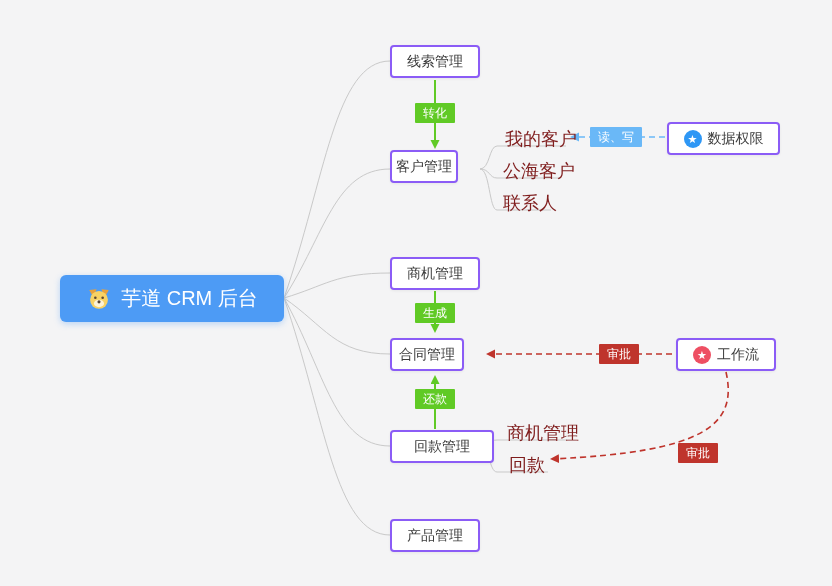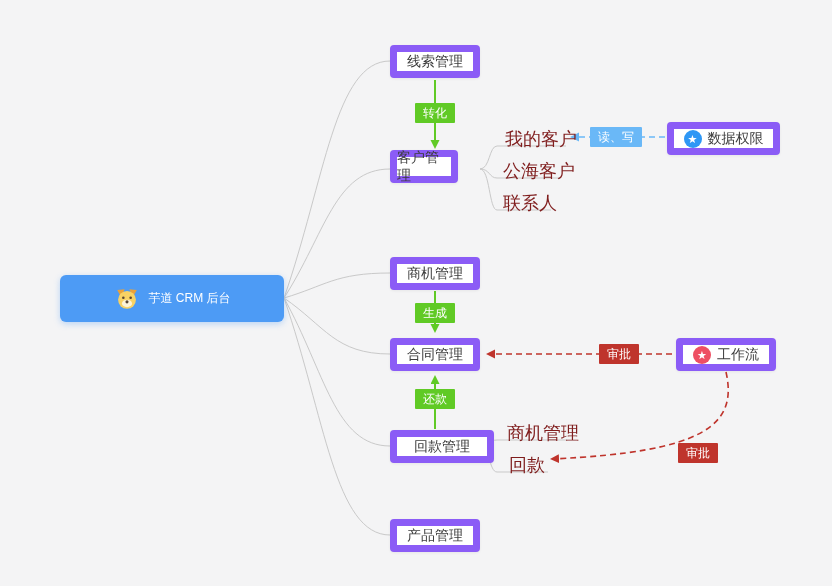--- a/index.html
+++ b/index.html
@@ -1,23 +1,23 @@
 <!DOCTYPE html>
 <html style="--canvas-bg: #f4f4f5; --root-bg: #4d9bf5; --green: #60ca25; --blue: #6ab8f7; --red: #bf342c; --gray-line: #c9c9c9; --icon-blue: #2e97f5; --icon-red: #ee4f63;"><head>
 <meta charset="utf-8">
 <style>
   html,body{margin:0;padding:0;}
   body{width:832px;height:586px;font-family:"Liberation Sans","DejaVu Sans",sans-serif;}
   .canvas{position:relative;width:832px;height:586px;background:var(--canvas-bg,#f4f4f5);overflow:hidden;}
   .edges{position:absolute;left:0;top:0;pointer-events:none;}
-  .node{position:absolute;background:#fff;border:7px solid #8b5cf6;border-radius:4px;
+  .node{position:absolute;background:#fff;border:2px solid #8b5cf6;border-radius:4px;
         box-shadow:0 1px 3px rgba(0,0,0,.06);display:flex;align-items:center;justify-content:center;
         font-size:14px;color:#3c3c3c;gap:6px;box-sizing:border-box;}
   .root{position:absolute;left:60px;top:275px;width:224px;height:47px;background:var(--root-bg,#4d9bf5);
-        border-radius:6px;color:#fff;font-size:12px;display:flex;align-items:center;justify-content:center;
+        border-radius:6px;color:#fff;font-size:20px;display:flex;align-items:center;justify-content:center;
         gap:9px;box-shadow:0 2px 6px rgba(77,155,245,.35);}
   .dog{display:flex;align-items:center;}
   .star{display:inline-block;width:18px;height:18px;border-radius:50%;color:#fff;font-size:11px;
         line-height:18px;text-align:center;flex:0 0 auto;}
   .star.blue{background:var(--icon-blue,#2e97f5);}
   .star.red{background:var(--icon-red,#ee4f63);}
   .child-label{position:absolute;font-size:18px;color:#7f1d1d;white-space:nowrap;}
   .badge{position:absolute;transform:translate(-50%,-50%);color:#fff;font-size:12px;line-height:1;
          padding:4px 8px;border-radius:1px;white-space:nowrap;}
   .badge.green{background:var(--green,#60ca25);}
@@ -87,21 +87,21 @@
 
   <div class="node" style="left:390px;top:45px;width:90px;height:33px">
     <span>线索管理</span>
   </div>
   <div class="node" style="left:390px;top:150px;width:68px;height:33px">
     <span>客户管理</span>
   </div>
   <div class="node" style="left:390px;top:257px;width:90px;height:33px">
     <span>商机管理</span>
   </div>
-  <div class="node" style="left:390px;top:338px;width:90px;height:33px">
+  <div class="node" style="left:390px;top:338px;width:74px;height:33px">
     <span>合同管理</span>
   </div>
   <div class="node" style="left:390px;top:430px;width:104px;height:33px">
     <span>回款管理</span>
   </div>
   <div class="node" style="left:390px;top:519px;width:90px;height:33px">
     <span>产品管理</span>
   </div>
 
   <div class="node" style="left:667px;top:122px;width:113px;height:33px">

